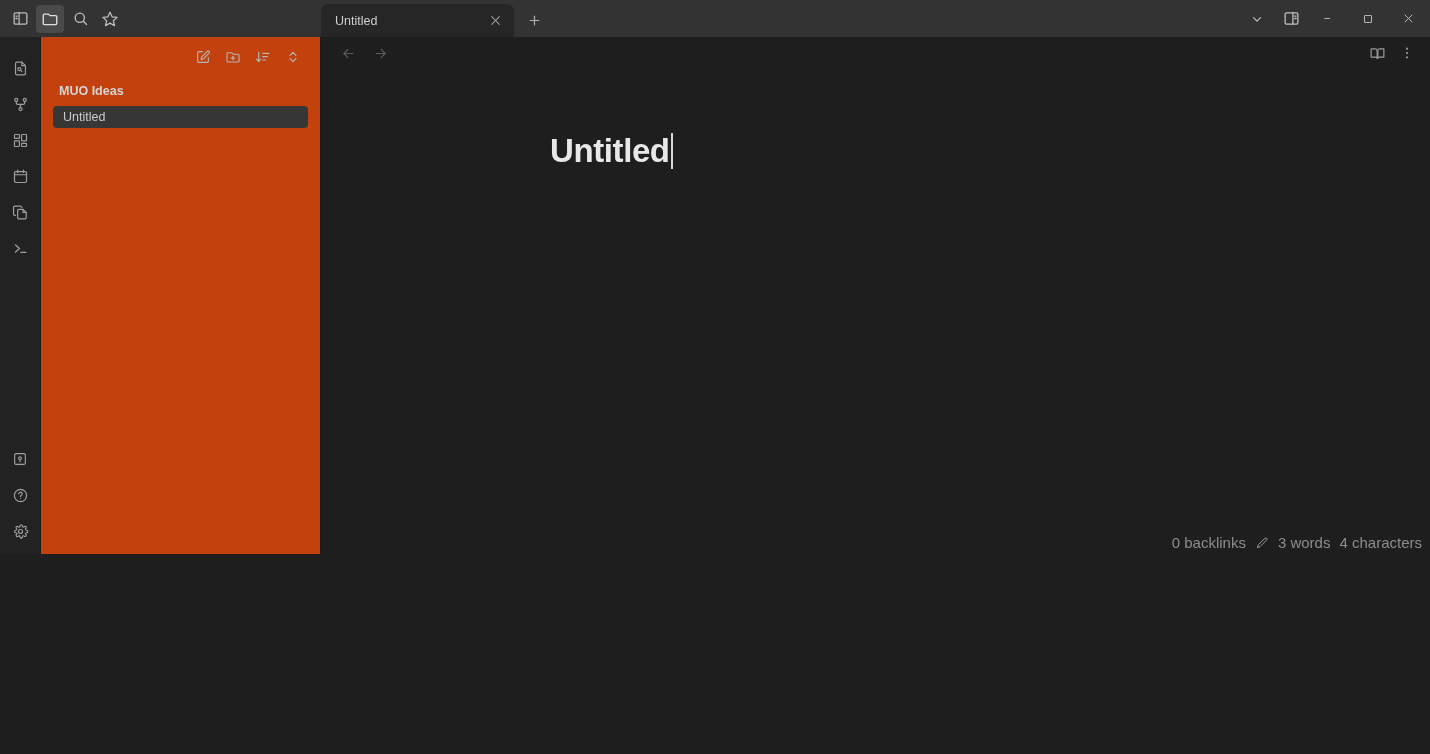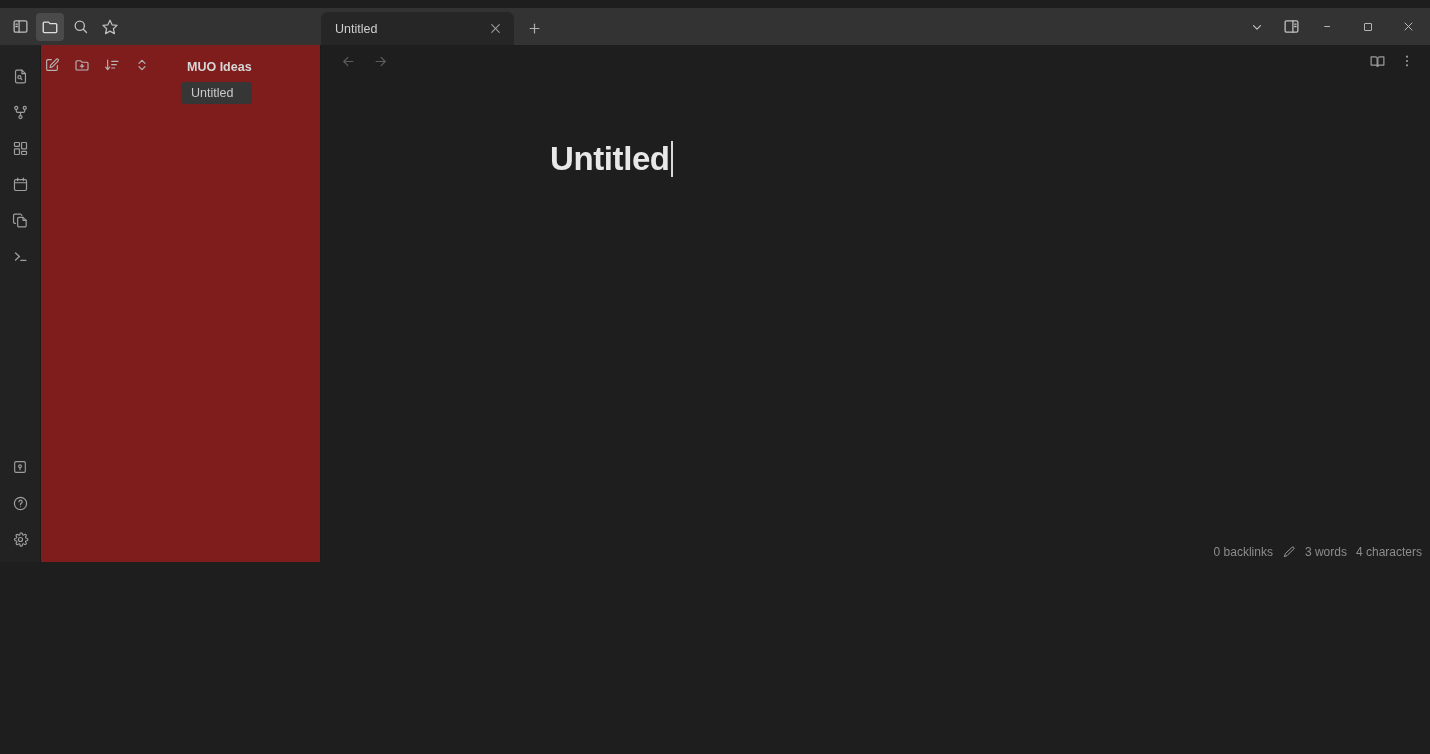--- a/index.html
+++ b/index.html
@@ -2,21 +2,21 @@
 <html><head>
 <meta charset="utf-8">
 <style>
   * { box-sizing: border-box; margin: 0; padding: 0; }
   html, body {
     width: 1430px; height: 754px;
     background: #1e1e1e;
     font-family: "Liberation Sans", sans-serif;
     overflow: hidden;
   }
-  .app { position: relative; width: 1430px; height: 554px; display: flex; flex-direction: column; margin-top: 8px; }
+  .app { position: relative; width: 1430px; height: 554px; display: flex; flex-direction: column; }
 
   
   .titlebar {
     height: 37px; flex: 0 0 37px;
     background: #333333;
     display: flex; align-items: flex-end;
     position: relative;
   }
   .tb-left {
     width: 321px; flex: 0 0 321px; height: 37px;
@@ -71,22 +71,22 @@
     width: 30px; height: 30px; margin-bottom: 0px;
     display: flex; align-items: center; justify-content: center;
     color: #9e9e9e; border-radius: 4px;
   }
   .ribbon-spacer { flex: 1 1 auto; }
   .ribbon-bottom { padding-bottom: 8px; display: flex; flex-direction: column; align-items: center; }
 
   
   .sidebar {
     width: 280px; flex: 0 0 280px;
-    background: #7f1d1d;
-    display: flex; flex-direction: row;
+    background: #c2410c;
+    display: flex; flex-direction: column;
     border-right: 1px solid #1a1a1a;
   }
   .sb-toolbar {
     height: 32px; display: flex; align-items: center; justify-content: flex-end;
     gap: 8px; padding: 8px 16px 0 0;
   }
   .sb-tool { width: 22px; height: 22px; display: flex; align-items: center; justify-content: center; color: #b5b5b5; border-radius: 3px; }
   .sb-tree { padding: 12px 12px 0 12px; }
   .sb-folder {
     font-size: 12.5px; font-weight: bold; color: #d6d6d6;
@@ -120,21 +120,21 @@
   }
   .caret {
     display: inline-block; width: 2px; height: 36px;
     background: #d8d8d8; margin-left: 1px;
   }
 
   
   .statusbar {
     position: absolute; right: 8px; bottom: 3px;
     display: flex; align-items: center; gap: 9px;
-    font-size: 12px; color: #8d8d8d;
+    font-size: 15px; color: #8d8d8d;
   }
   .sb-pencil { display: flex; align-items: center; color: #9a9a9a; }
 </style>
 </head>
 <body>
 
 <div class="app">
 
   <div class="titlebar">
 

